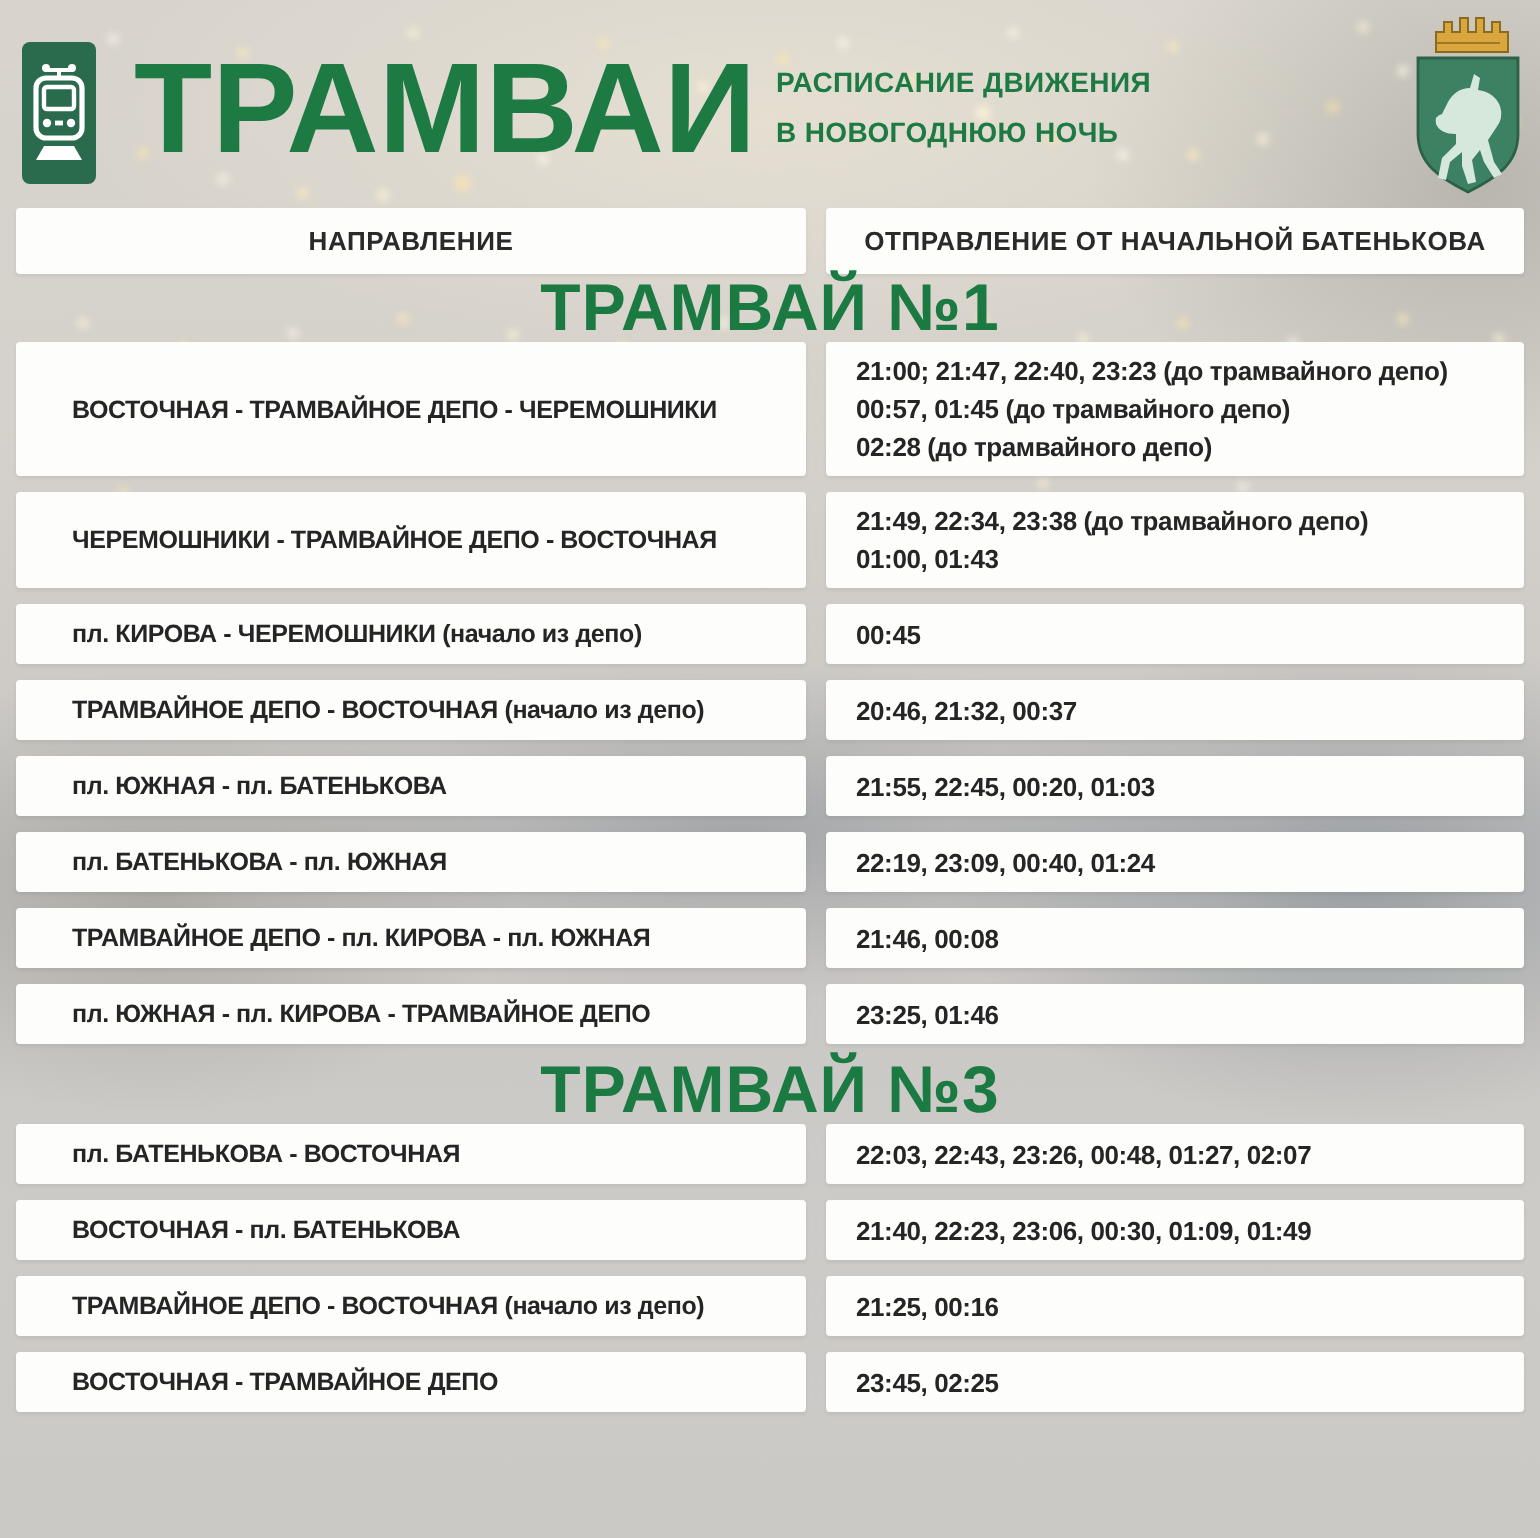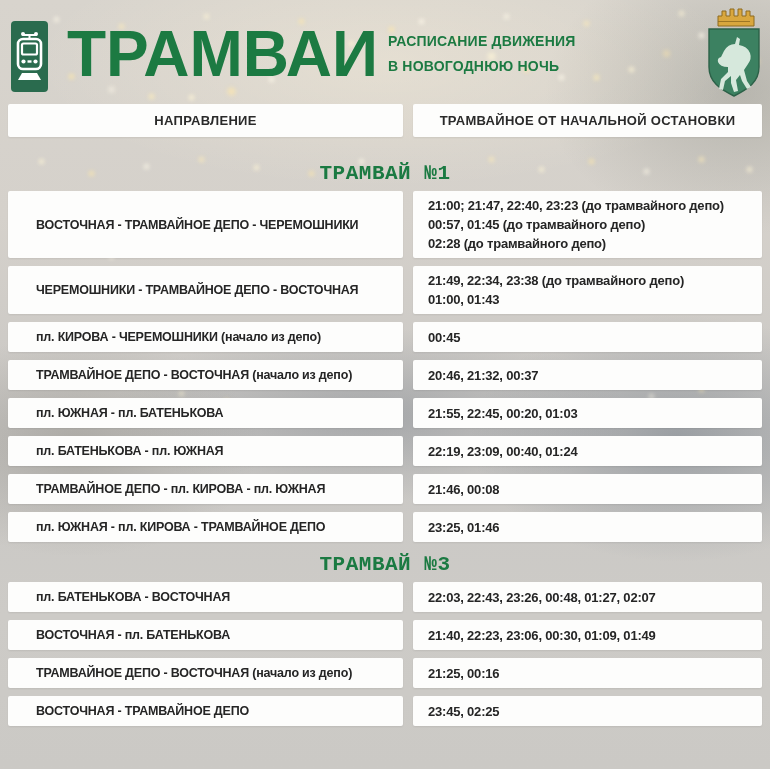--- a/index.html
+++ b/index.html
@@ -45,28 +45,28 @@
       650px 395px 4px 1px rgba(255,250,235,.6), 700px 388px 4px 1px rgba(255,238,185,.6);
   }
   .content{position:absolute;inset:0;padding:8px;display:flex;flex-direction:column;box-sizing:border-box;}
   
   .hdr{height:92px;display:flex;align-items:center;flex:0 0 auto;}
   .logo{width:37px;height:71px;background:#2a6b4e;border-radius:4px;display:flex;align-items:center;justify-content:center;margin:4px 0 0 3px;flex:0 0 auto;}
   .title{font-size:64px;font-weight:700;color:#1c7a42;margin:0 0 0 19px;letter-spacing:0;line-height:1;}
   .subtitle{margin-left:10px;color:#1c7a42;font-weight:700;font-size:14px;line-height:25px;letter-spacing:.2px;}
   .crest{margin-left:auto;margin-right:0;margin-top:2px;flex:0 0 auto;}
   
-  .colhead{display:flex;gap:10px;margin:4px 0 20px;flex:0 0 auto;justify-content:space-between;}
+  .colhead{display:flex;gap:10px;margin:4px 0 0;flex:0 0 auto;justify-content:space-between;}
   .colhead .cell{height:33px;display:flex;align-items:center;justify-content:center;font-weight:700;font-size:13px;letter-spacing:.3px;color:#2a2a2a;}
   
   .cell{background:#fdfdfc;border-radius:2px;box-shadow:0 1px 2px rgba(0,0,0,.07);box-sizing:border-box;}
   .cell.left{width:395px;flex:0 0 395px;}
   .cell.right{flex:1;}
   
-  .section-title{text-align:center;color:#1b7a42;font-weight:700;font-size:21px;line-height:30px;margin:2px 0;letter-spacing:.5px;font-family:Liberation Mono, monospace;}
+  .section-title{text-align:center;color:#1b7a42;font-weight:700;font-size:33px;line-height:30px;margin:2px 0;letter-spacing:.5px;}
   .row{display:flex;gap:10px;margin:0 0 8px;}
   .row .cell{min-height:30px;}
   .dir-cell{display:flex;align-items:center;padding:5px 8px 5px 28px;font-weight:700;font-size:12.5px;letter-spacing:-.2px;color:#252525;}
   .time-cell{display:flex;flex-direction:column;justify-content:center;padding:5px 4px 5px 15px;font-weight:700;font-size:13px;letter-spacing:-.2px;color:#252525;}
   .time-line{line-height:19px;white-space:nowrap;}
 </style>
 </head>
 <body>
 
 <div class="page">
@@ -109,21 +109,21 @@
 
           <path d="M3 22 h50 v38 c0 15 -11 22 -25 29 C14 82 3 75 3 60 z" fill="#3c8161" stroke="#2c6148" stroke-width="1.4"></path>
 
           <path transform="translate(2,0)" d="M16 44 q4 -7 11 -7 l2 -7 3 2 -1 6 q8 1 11 8 q2 6 -2 11 l-4 6 3 11 4 6 -4 2 -5 -8 -2 -6 -4 5 2 11 -4 1 -3 -9 0 -7 -6 5 -2 9 -4 -1 2 -10 7 -7 0 -5 q-8 0 -10 -5 q-1 -4 3 -5 z" fill="#d6e8dc"></path>
         </svg>
       </div>
     </div>
 
     <div class="colhead">
       <div class="cell left">НАПРАВЛЕНИЕ</div>
-      <div class="cell right">ТРАМВАЙНОЕ ОТ НАЧАЛЬНОЙ ОСТАНОВКИ</div>
+      <div class="cell right">ОТПРАВЛЕНИЕ ОТ НАЧАЛЬНОЙ БАТЕНЬКОВА</div>
     </div>
 
     <main id="sections">
         <div class="section-title">ТРАМВАЙ №1</div>
         <div class="row">
           <div class="cell left dir-cell">
             <span>ВОСТОЧНАЯ - ТРАМВАЙНОЕ ДЕПО - ЧЕРЕМОШНИКИ</span>
           </div>
           <div class="cell right time-cell">
             <div class="time-line">21:00; 21:47, 22:40, 23:23  (до трамвайного депо)</div>

